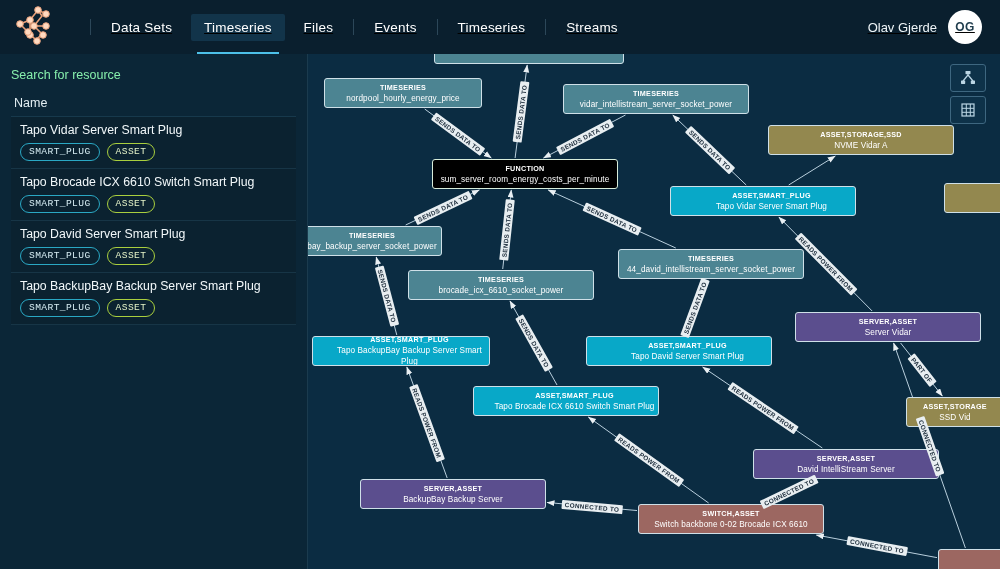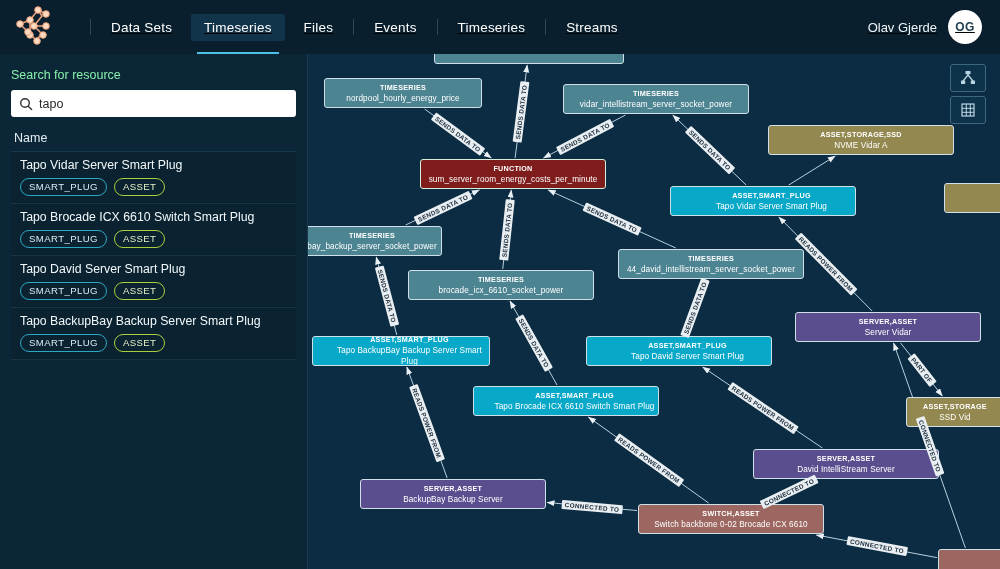--- a/index.html
+++ b/index.html
@@ -32,34 +32,34 @@
   #search-box{position:relative;height:27px;background:#ffffff;border-radius:3px;
               display:flex;align-items:center;padding:0 8px;}
   #search-box svg{flex:0 0 auto;margin-right:6px;}
   #search-value{color:#2a2a2a;font-size:12.5px;}
   #list-head{color:#e3eef3;font-size:12.5px;margin:14px 0 6px 3px;}
   #res-list{background:#0b2230;border-top:1px solid #17394c;}
   .res-row{padding:6px 9px 7px 9px;border-bottom:1px solid #173546;cursor:pointer;}
   .res-name{color:#f2f8fa;font-size:12.3px;margin-bottom:5px;line-height:15px;}
   .chips{display:flex;gap:7px;}
   .chip{font-size:9.6px;letter-spacing:.4px;padding:2px 8px 3px 8px;border-radius:10px;
-        border:1px solid #2aa8c4;color:#d8eef4;background:transparent;}
+        border:1px solid #2aa8c4;color:#d8eef4;background:transparent;font-family:Liberation Mono, monospace;}
   .chip.asset{border-color:#a9cf3e;color:#e4f2c8;}
 
   
   #graph{position:absolute;left:308px;top:54px;width:692px;height:515px;background:#0b2c42;
          overflow:hidden;}
   #graph-svg{position:absolute;left:0;top:0;}
   .node{position:absolute;box-sizing:border-box;border:1px solid #cfe0e8;border-radius:3px;
         display:flex;flex-direction:column;align-items:center;justify-content:center;
         text-align:center;color:#ffffff;overflow:hidden;cursor:pointer;}
   .node .ntype{font-size:7.2px;font-weight:bold;letter-spacing:.25px;line-height:10px;}
   .node .nname{font-size:8.2px;line-height:11px;letter-spacing:.1px;}
   .n-timeseries{background:#4c8492;}
-  .n-function{background:#7f1d1d;border-color:#d8eddb;}
+  .n-function{background:#000000;border-color:#d8eddb;margin-left:12px;}
   .n-smartplug{background:#08a8c8;padding-left:17px;}
   .n-storage{background:#93884f;}
   .n-server{background:#5b4e8e;}
   .n-switch{background:#9c6761;}
 
   .elabel{position:absolute;background:#e8eef1;color:#223240;font-size:6.4px;font-weight:bold;
           letter-spacing:.3px;padding:1px 3px;border-radius:1px;white-space:nowrap;
           transform-origin:center center;}
 
   
@@ -111,27 +111,20 @@
     </div>
     <div id="user-area">
       <div id="user-name">Olav Gjerde</div>
       <div id="avatar">OG</div>
     </div>
   </div>
 
   <div id="sidebar">
     <div id="sidebar-inner">
       <div id="search-label">Search for resource</div>
-      <div id="search-box">
-        <svg width="14" height="14" viewBox="0 0 14 14">
-          <circle cx="6" cy="6" r="4.3" fill="none" stroke="#333" stroke-width="1.4"></circle>
-          <line x1="9.2" y1="9.2" x2="12.6" y2="12.6" stroke="#333" stroke-width="1.4" stroke-linecap="round"></line>
-        </svg>
-        <span id="search-value" title="Search">tapo</span>
-      </div>
       <div id="list-head">Name</div>
       <div id="res-list">
           <div class="res-row">
             <div class="res-name">Tapo Vidar Server Smart Plug</div>
             <div class="chips">
               <span class="chip">SMART_PLUG</span>
               <span class="chip asset">ASSET</span>
             </div>
           </div>
           <div class="res-row">

